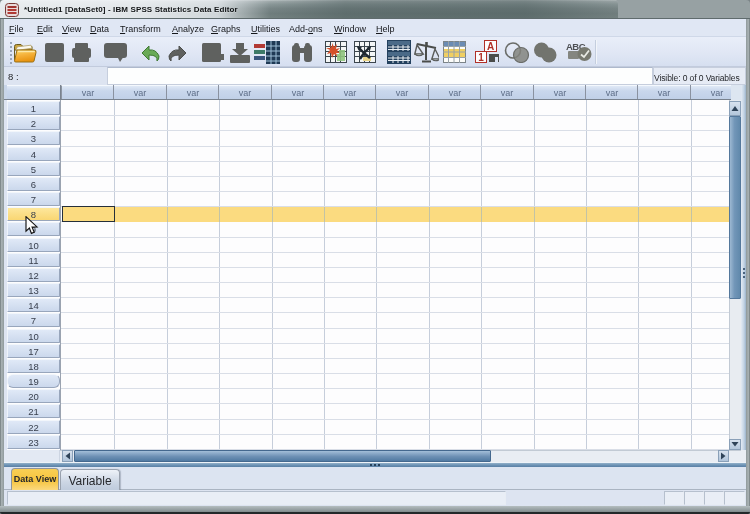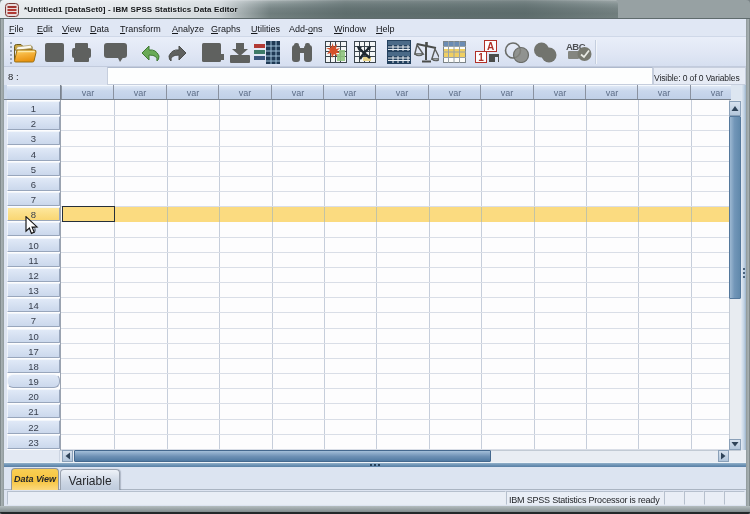--- a/index.html
+++ b/index.html
@@ -386,31 +386,28 @@
       </div>
     </div>
     <div style="position:absolute;left:4px;top:462px;width:742px;height:5px;background:#eef3f8;">
       <div style="position:absolute;left:0px;top:1px;width:742px;height:4px;background:linear-gradient(180deg,#93b1ca 0,#6b91b4 55%,#5a80a5 100%);"></div>
       <div style="position:absolute;left:366px;top:2.2px;width:2px;height:2px;background:#26425c;"></div>
       <div style="position:absolute;left:370px;top:2.2px;width:2px;height:2px;background:#26425c;"></div>
       <div style="position:absolute;left:374px;top:2.2px;width:2px;height:2px;background:#26425c;"></div>
     </div>
     <div style="position:absolute;left:4px;top:467px;width:742px;height:23px;background:#dce4f1;border-bottom:1px solid #aab4c2;">
       <div style="position:absolute;left:7px;top:1px;width:48px;height:22px;background:linear-gradient(180deg,#f9cf55 0,#f6c43e 55%,#fbd97e 100%);border:1px solid #8f959d;border-bottom:none;border-radius:4px 4px 0 0;">
-        <div style="position:absolute;left:0;top:5px;width:100%;text-align:center;font-size:9px;font-weight:bold;color:#26282c;font-style:italic;">Data View</div>
+        <div style="position:absolute;left:0;top:5px;width:100%;text-align:center;font-size:9px;font-weight:bold;color:#26282c;">Data View</div>
       </div>
       <div style="position:absolute;left:56px;top:2px;width:60px;height:21px;background:linear-gradient(180deg,#eef2f8 0,#ccd6e4 60%,#bfcbdc 100%);border:1px solid #99a1ad;border-bottom:none;border-radius:4px 4px 0 0;box-shadow:1px 0 1px rgba(90,100,120,.35);">
         <div style="position:absolute;left:0;top:4px;width:100%;text-align:center;font-size:12px;color:#26282c;">Variable View</div>
       </div>
     </div>
     <div style="position:absolute;left:4px;top:490px;width:742px;height:16px;background:#dde4f1;">
       <div style="position:absolute;left:3px;top:1px;width:499px;height:14px;background:#e9eef6;border:1px solid #b6c0ce;border-right-color:#e8edf4;border-bottom-color:#e8edf4;"></div>
-      <div style="position:absolute;left:502px;top:1px;width:158px;height:14px;background:#e9eef6;border:1px solid #b6c0ce;border-right-color:#e8edf4;border-bottom-color:#e8edf4;">
-        <div style="position:absolute;left:2px;top:3px;font-size:9px;letter-spacing:-0.2px;white-space:nowrap;color:#1e2024;">IBM SPSS Statistics Processor is ready</div>
-      </div>
       <div style="position:absolute;left:660px;top:1px;width:20px;height:14px;background:#e9eef6;border:1px solid #b6c0ce;border-right-color:#e8edf4;border-bottom-color:#e8edf4;"></div>
       <div style="position:absolute;left:680px;top:1px;width:20px;height:14px;background:#e9eef6;border:1px solid #b6c0ce;border-right-color:#e8edf4;border-bottom-color:#e8edf4;"></div>
       <div style="position:absolute;left:700px;top:1px;width:20px;height:14px;background:#e9eef6;border:1px solid #b6c0ce;border-right-color:#e8edf4;border-bottom-color:#e8edf4;"></div>
       <div style="position:absolute;left:720px;top:1px;width:21px;height:14px;background:#e9eef6;border:1px solid #b6c0ce;border-right-color:#e8edf4;border-bottom-color:#e8edf4;"></div>
     </div>
     <div style="position:absolute;left:0px;top:19px;width:4px;height:495px;background:linear-gradient(90deg,#6f797b 0,#a9b2b4 40%,#8f999b 100%);"></div>
     <div style="position:absolute;left:746px;top:19px;width:4px;height:495px;background:linear-gradient(90deg,#8f999b 0,#a9b2b4 60%,#6f797b 100%);"></div>
     <div style="position:absolute;left:0px;top:506px;width:750px;height:8px;background:linear-gradient(180deg,#b5bec0 0,#8f999b 55%,#6a7476 100%);border-radius:0 0 3px 3px;"></div>
     <div style="position:absolute;left:0px;top:512px;width:750px;height:2px;background:#23282a;border-radius:0 0 3px 3px;"></div>
     <div style="position:absolute;left:0px;top:18px;width:750px;height:1px;background:#5f6b6d;"></div>

